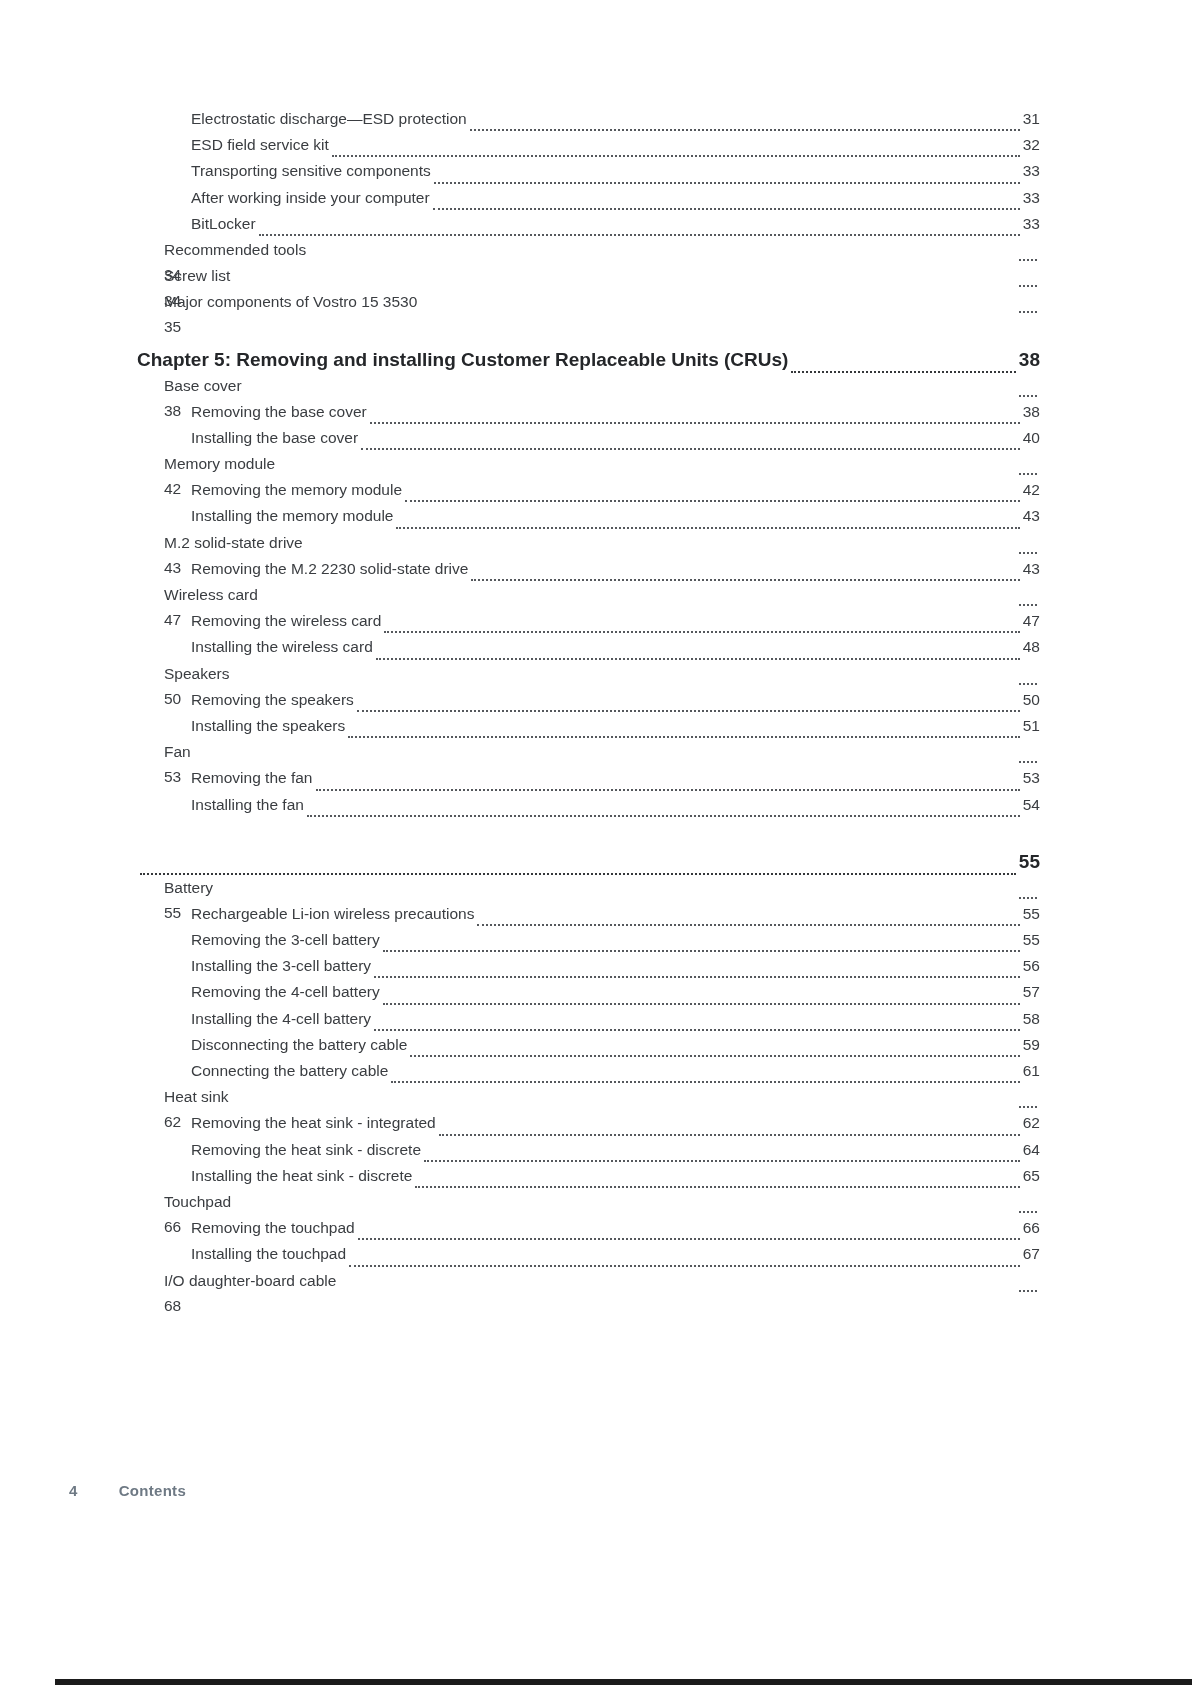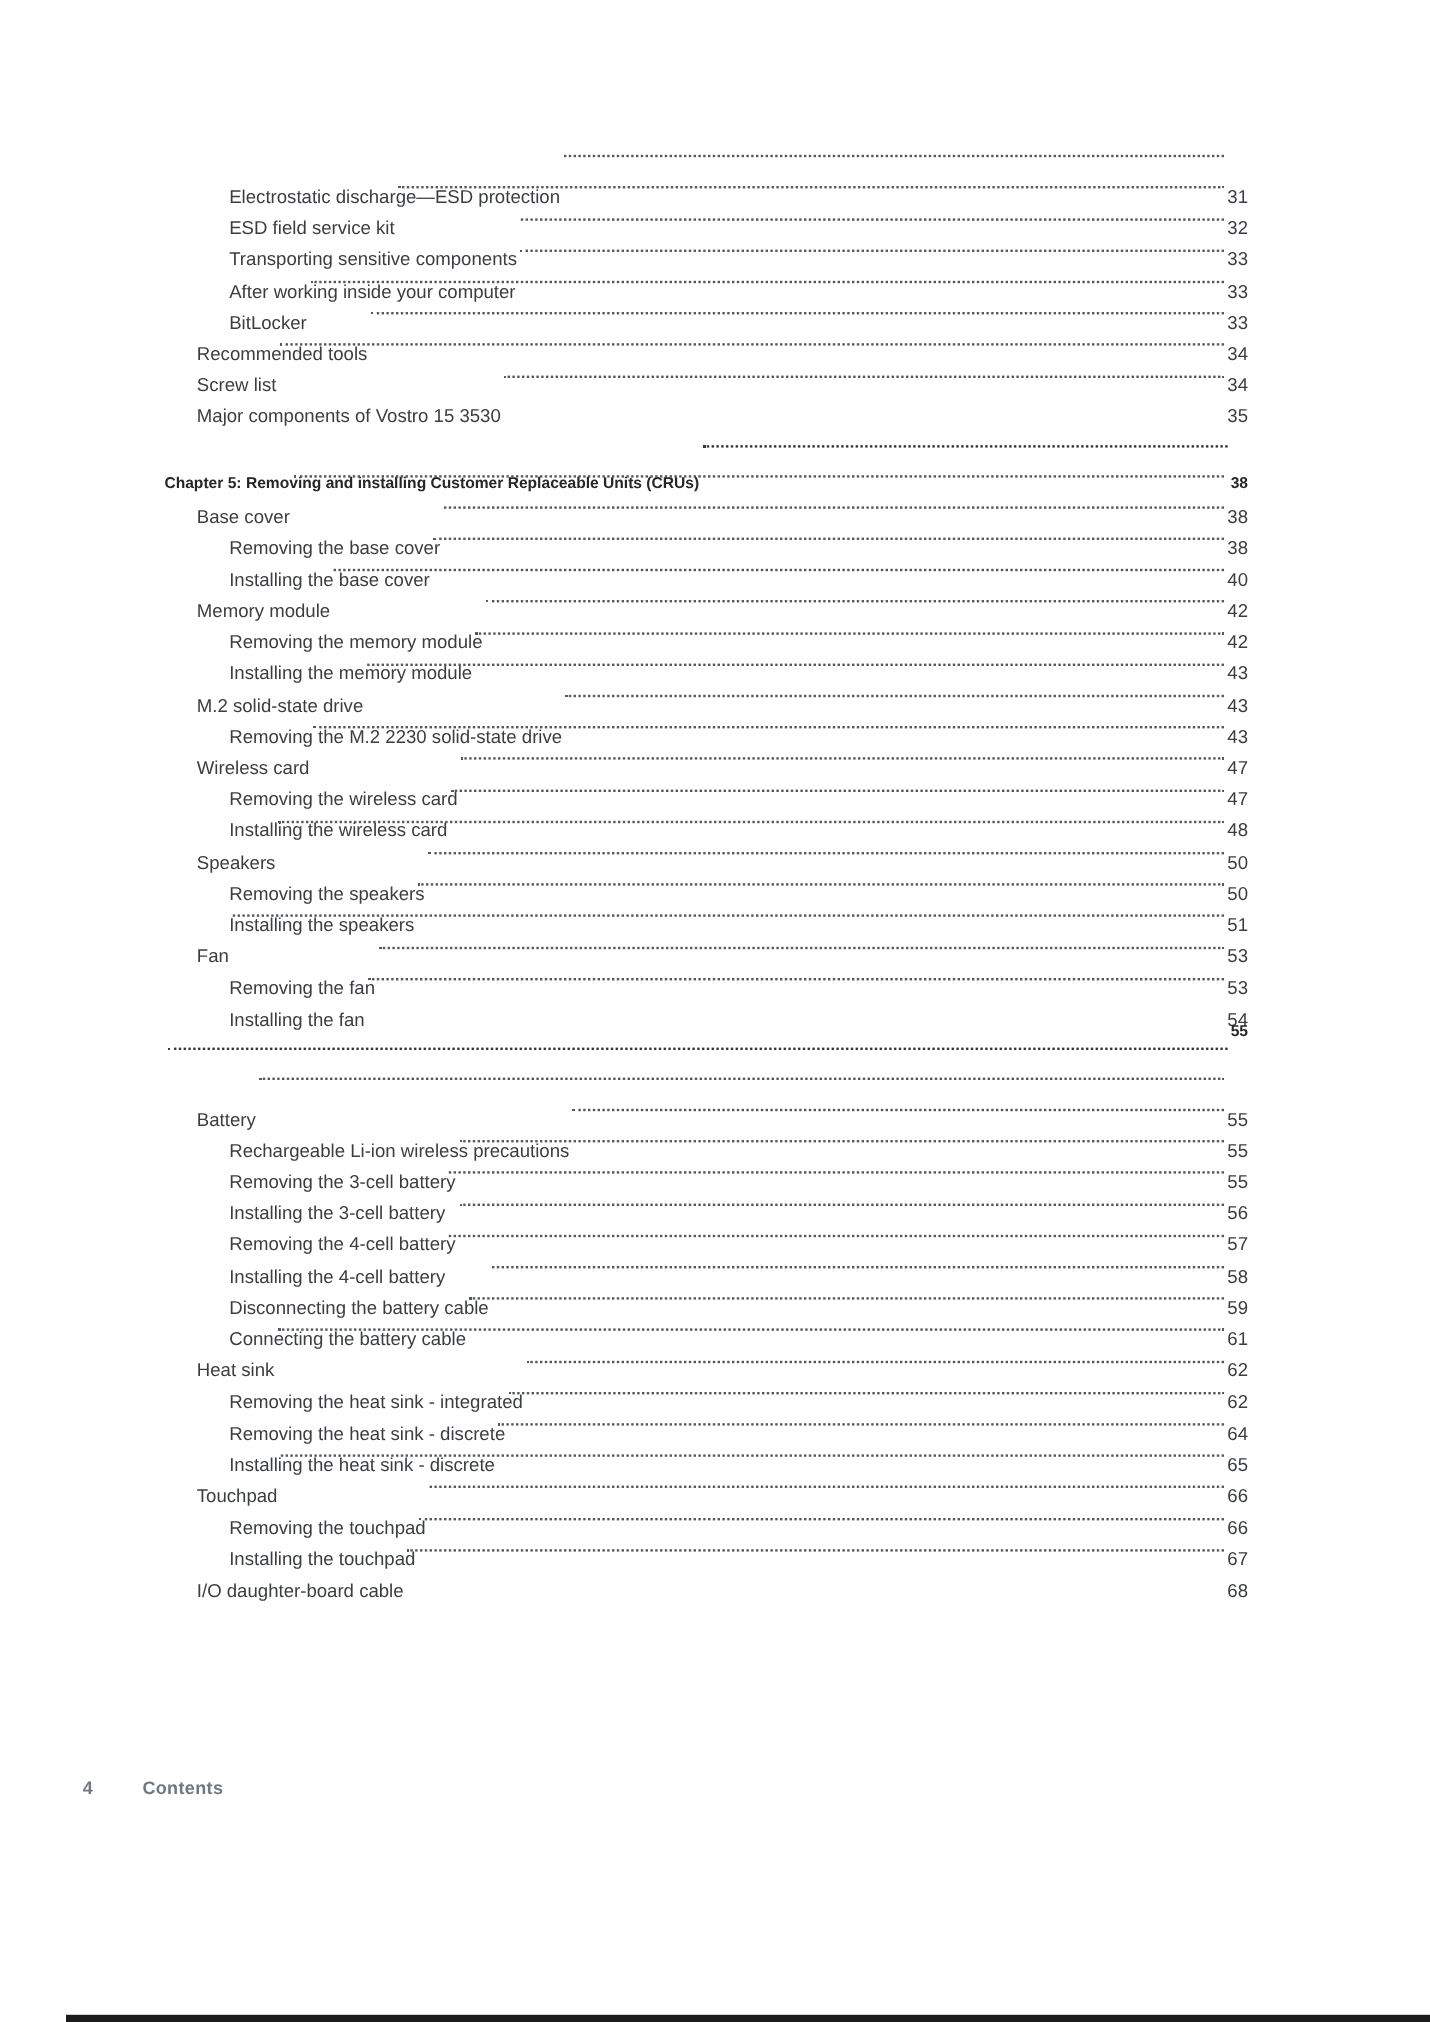--- a/index.html
+++ b/index.html
@@ -23,39 +23,38 @@
     color: #3a3d41;
     font-size: 15.5px;
   }
   .toc-row {
     display: flex;
     align-items: baseline;
     height: 26.2px;
   }
   .toc-row .label {
     white-space: nowrap;
-    margin-top: 46px;
   }
   .toc-row .leader {
     flex: 1;
     min-width: 18px;
     margin: 0 3px;
     align-self: flex-end;
     margin-bottom: 5px;
     border-bottom: 2px dotted #55585c;
   }
   .toc-row .page {
     white-space: nowrap;
   }
-  .toc-row.level-1 { padding-left: 27px; }
+  .toc-row.level-1 { padding-left: 27px; flex-direction: column; }
   .toc-row.level-2 { padding-left: 54px; }
   .toc-row.heading {
     font-weight: bold;
     color: #242629;
-    font-size: 13px;
+    font-size: 19px;
     margin-top: 29px;
     height: 28px;
     justify-content: center;
   }
   .toc-row.heading .leader {
     border-bottom: 2.5px dotted #35373a;
     margin-bottom: 4px;
   }
   .footer {
     position: absolute;

